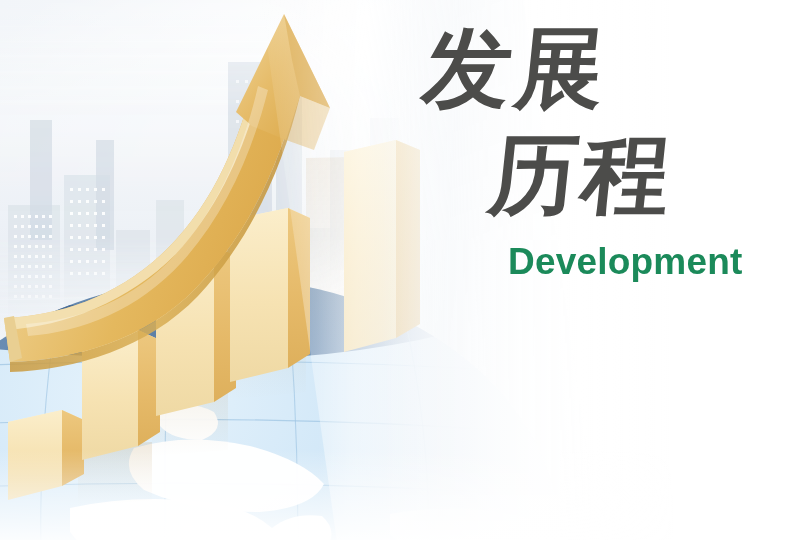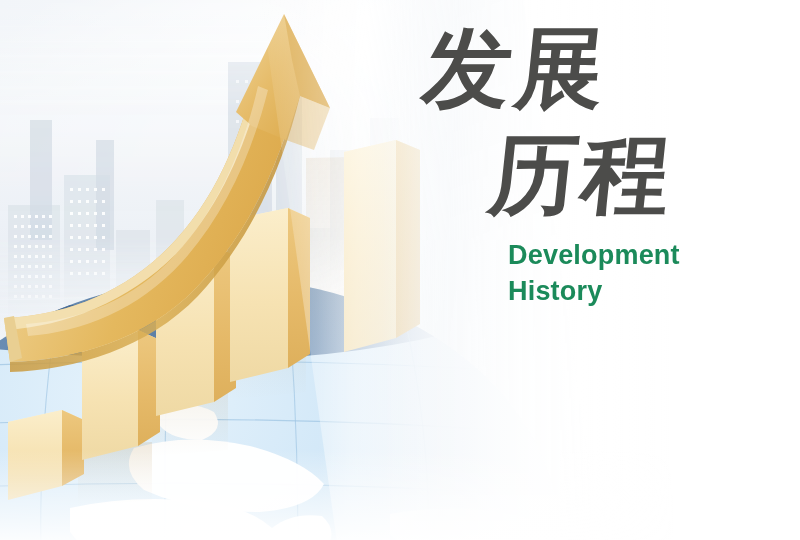--- a/index.html
+++ b/index.html
@@ -75,21 +75,21 @@
     line-height:1;
     text-shadow:0 1px 0 rgba(255,255,255,.7);
     -webkit-font-smoothing:antialiased;
   }
   .cn-1{font-size:88px;margin-left:6px;transform:skewX(-6deg);display:inline-block;}
   .cn-2{font-size:88px;margin-left:72px;margin-top:18px;transform:skewX(-6deg);display:inline-block;}
   .en{
     color:#1b8a5a;
     font-family:"Liberation Sans",sans-serif;
     font-weight:700;
-    font-size:27px;
+    font-size:37px;
     line-height:1.32;
     margin-top:20px;
     margin-left:90px;
     letter-spacing:.2px;
   }
 </style>
 </head>
 <body>
 
 <div id="stage">
@@ -486,17 +486,16 @@
 
   <div class="headline">
     <div class="cn-line">
       <span class="cn-1">发展</span>
     </div>
     <div class="cn-line">
       <span class="cn-2">历程</span>
     </div>
     <div class="en">
       <div>Development</div>
-      <div>History</div>
     </div>
   </div>
 
 </div>
 
 </body></html>

